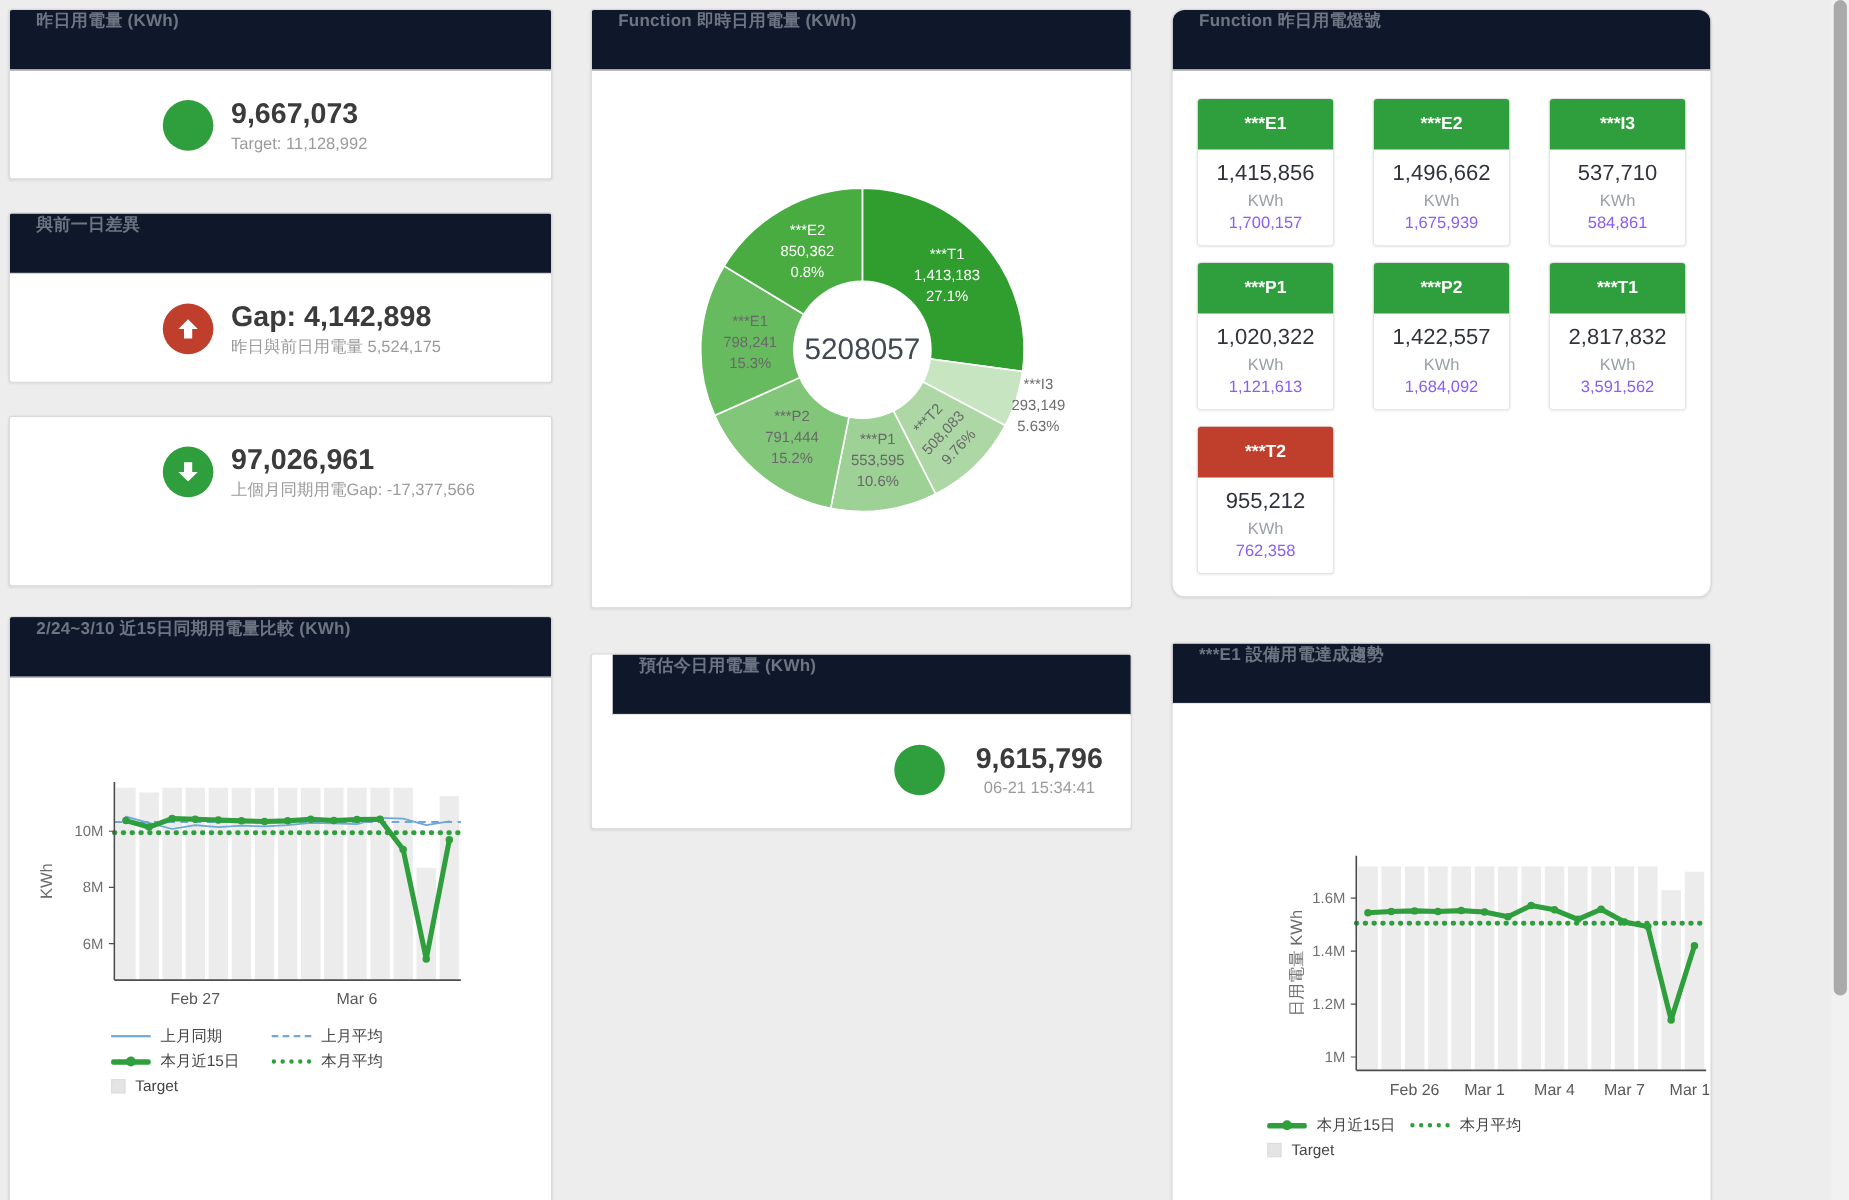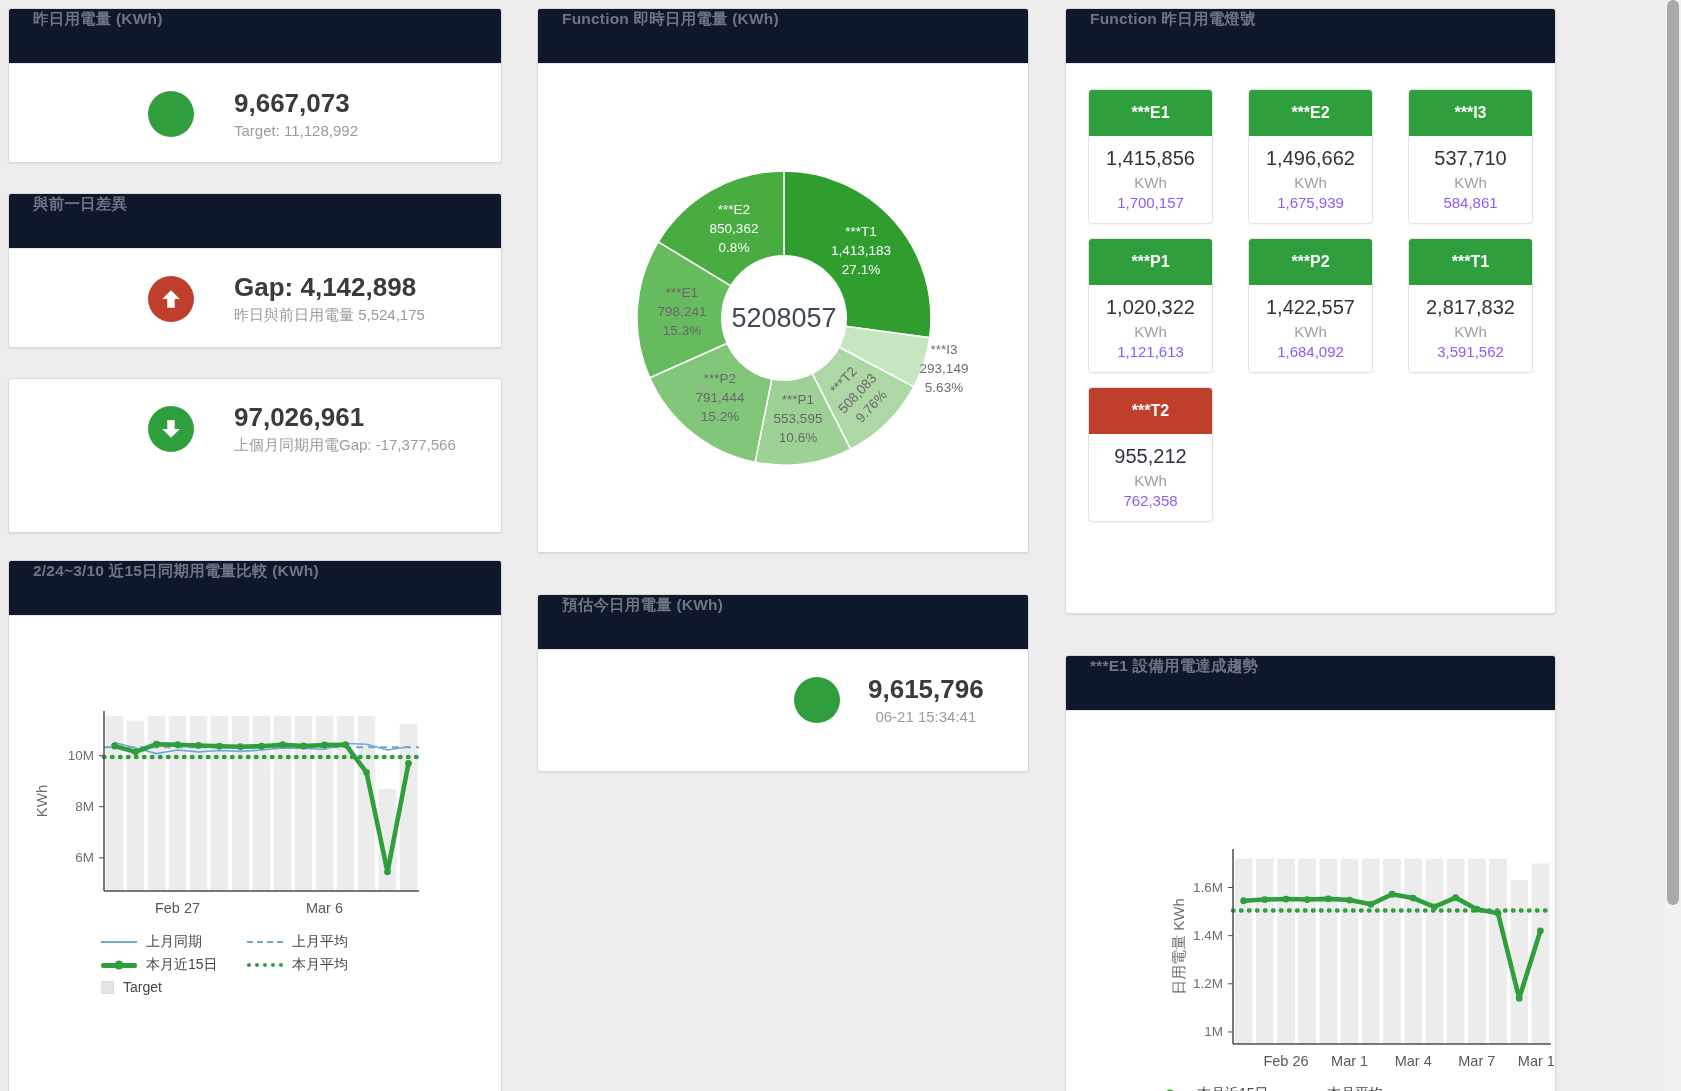--- a/index.html
+++ b/index.html
@@ -5,26 +5,26 @@
   html,body{margin:0;padding:0;}
   body{font-family:"Liberation Sans","DejaVu Sans",sans-serif;background:#ededed;}
   .page{position:relative;width:1681px;height:1091px;background:#ededed;overflow:hidden;}
   .col{position:absolute;top:8px;}
   .col-left{left:8px;width:494px;}
   .col-mid{left:537px;width:492px;}
   .col-right{left:1065px;width:491px;}
   .card{background:#fff;border:1px solid #d9d9d9;border-radius:3px;box-shadow:0 1px 2px rgba(0,0,0,.07);overflow:hidden;box-sizing:border-box;}
   .card-head{background:#0f172a;border-bottom:1px solid #e6e6e6;padding:0 24px;height:54px;display:flex;}
   .card-head h2{margin:0;font-size:15.5px;font-weight:700;color:#6d7582;letter-spacing:.2px;}
-  .h155{height:155px;} .h435{height:556px;} .h545{height:545px;} .h160{height:178px;} .h535{height:606px;} .h462{height:552px;}
+  .h155{height:155px;} .h435{height:556px;} .h545{height:545px;} .h160{height:160px;padding-left:19px;} .h535{height:535px;border-radius:12px;} .h462{height:552px;}
   .mb30{margin-bottom:30px;} .mb27{margin-bottom:27px;} .mb25{margin-bottom:41px;}
   .stat-body{height:100px;display:flex;align-items:center;padding-left:139px;}
   .estimate-body{padding-left:256px;}
   .circle{width:46px;height:46px;border-radius:50%;flex:0 0 auto;display:flex;align-items:center;justify-content:center;}
-  .stat-text{margin-left:40px;}
+  .stat-text{margin-left:16px;}
   .estimate-body .stat-text{margin-left:28px;text-align:center;}
   .stat-value{font-size:26px;font-weight:700;color:#3b3b3b;line-height:1.1;}
   .stat-sub{font-size:15px;color:#9b9b9b;margin-top:4px;}
   .chart-pad-compare{height:85px;}
   .chart-pad-e1{height:130px;}
   svg.chart{display:block;}
   .legend{display:grid;row-gap:5px;}
   .legend-compare{margin:4px 0 0 92px;grid-template-columns:146px 146px;}
   .legend-e1{margin:6px 0 0 86px;grid-template-columns:130px 130px;}
   .legend-item{display:flex;align-items:center;gap:9px;cursor:pointer;}

